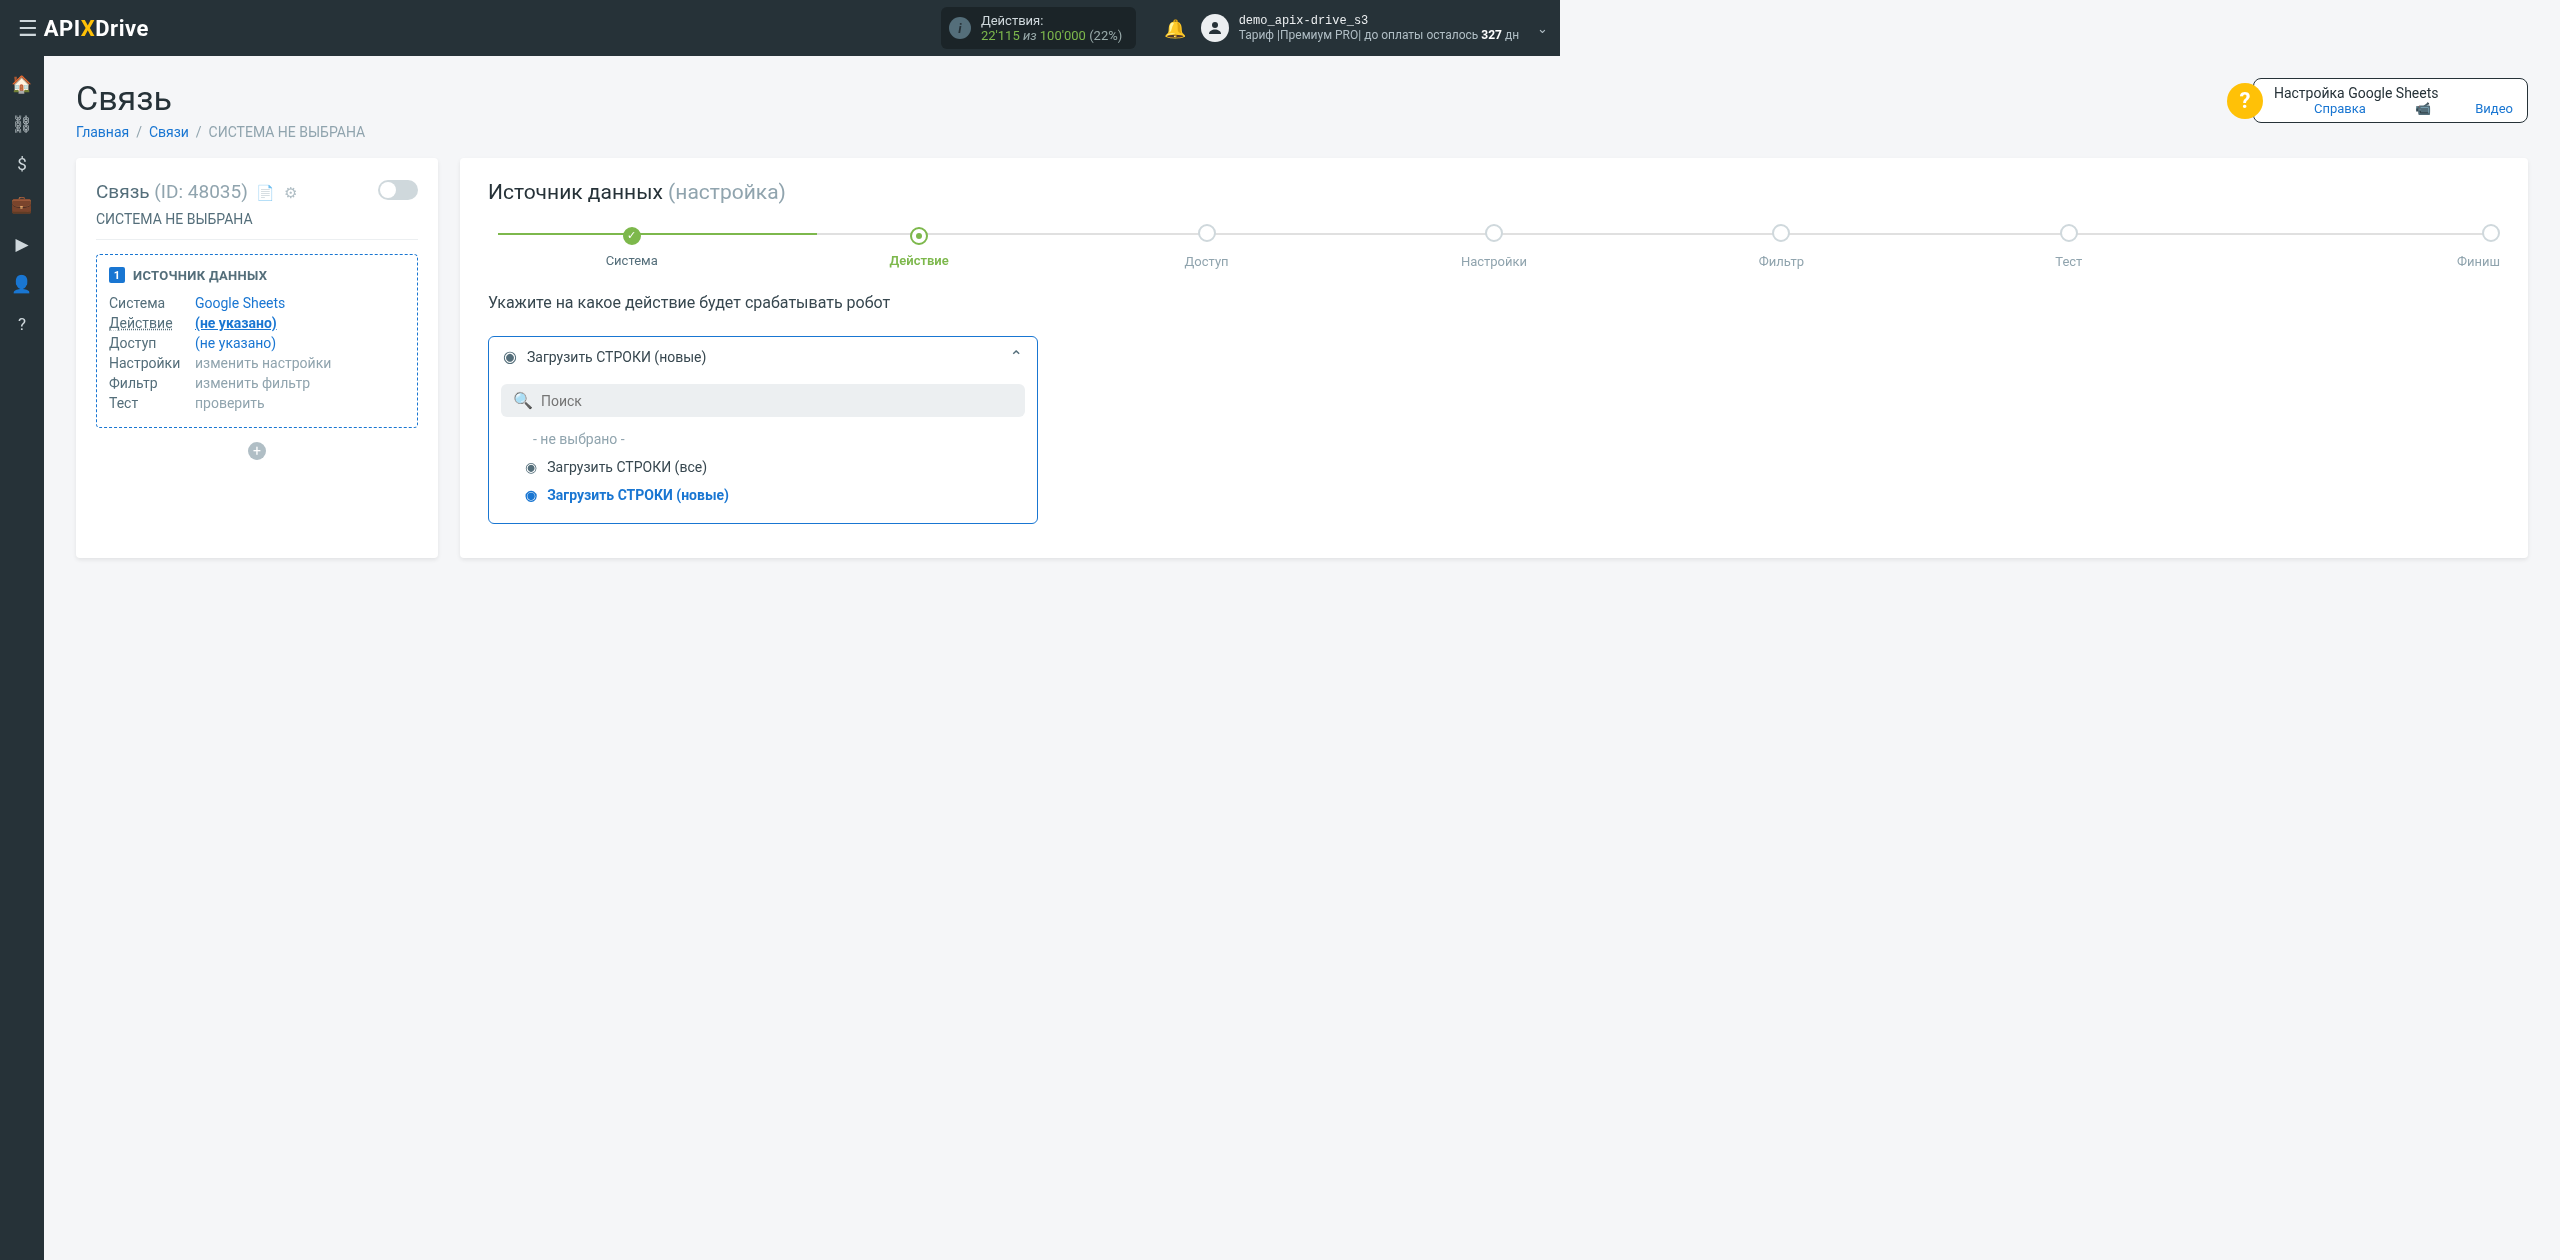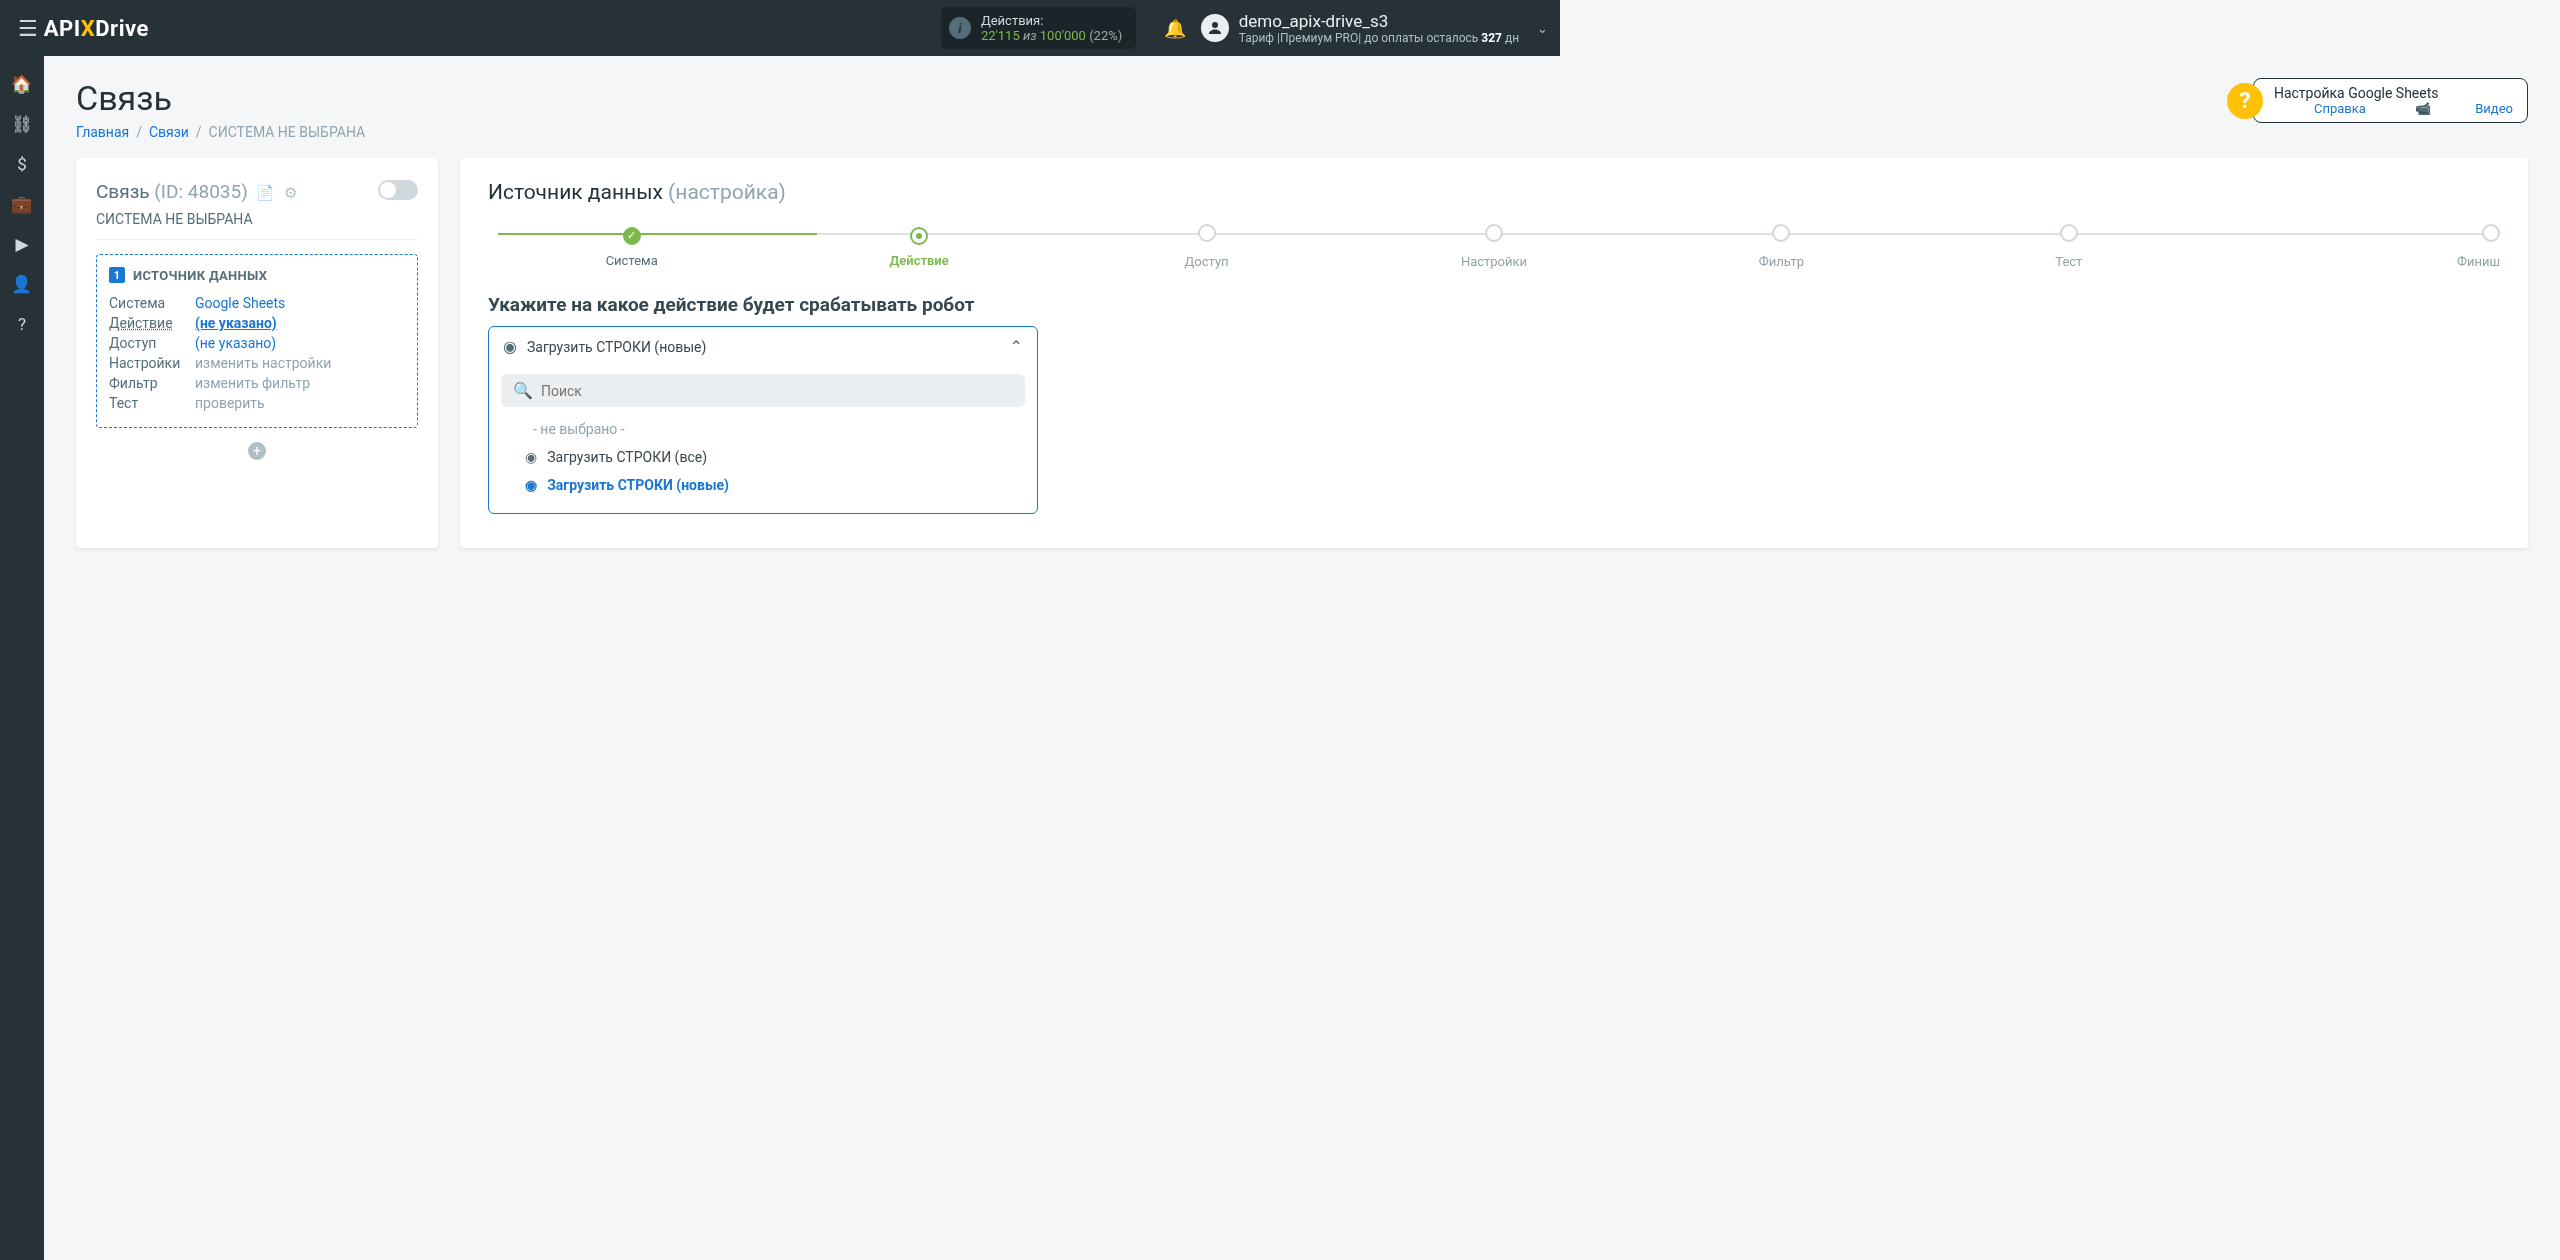--- a/index.html
+++ b/index.html
@@ -14,21 +14,21 @@
 .header-spacer { flex: 1; }
 .actions-pill { background: #1b2428; border-radius: 6px; padding: 6px 14px 6px 40px; position: relative; color: #cfd8dc; font-size: 13px; margin-right: 14px; }
 .actions-pill .info-dot { position: absolute; left: 8px; top: 50%; transform: translateY(-50%); width: 22px; height: 22px; border-radius: 50%; background: #546e7a; display:flex; align-items:center; justify-content:center; color:#263238; font-weight:700; font-style:italic; }
 .actions-pill .line1 { }
 .actions-pill .line2 { color: #7db84c; }
 .actions-pill .italic { font-style: italic; color:#9aa; }
 .actions-pill .perc { color:#9aa; }
 .bell-icon { color: #eceff1; font-size: 18px; margin: 0 14px; cursor:pointer; }
 .user-block { display: flex; align-items: center; color: #eceff1; font-size: 13px; }
 .user-avatar { width: 28px; height: 28px; border-radius: 50%; background: #eceff1; display:flex; align-items:center; justify-content:center; color:#263238; margin-right: 10px; }
-.user-text .l1 { font-size: 17px; }
+.user-text .l1 { font-size: 12px; font-family: Liberation Mono, monospace; }
 .user-text .l2 { font-size: 12px; color:#b0bec5; }
 .user-text .l2 b { color:#fff; }
 .chev { margin-left: 18px; color:#b0bec5; cursor:pointer; }
 
 
 .rail { position: absolute; left: 0; top: 56px; bottom: 0; width: 44px; background: #263238; display:flex; flex-direction:column; align-items:center; padding-top:18px; gap:20px; }
 .rail .ri { color: #cfd8dc; font-size: 17px; cursor:pointer; }
 
 
 .main { position:absolute; left:44px; top:56px; right:0; bottom:0; padding: 22px 32px; }
@@ -72,21 +72,21 @@
 .step .dot { width:18px; height:18px; border-radius:50%; background:#fff; border:2px solid #cfd8dc; display:inline-flex; align-items:center; justify-content:center; position:relative; z-index:2; }
 .step.done .dot { background:#7db84c; border-color:#7db84c; color:#fff; font-size:11px; }
 .step.active .dot { border-color:#7db84c; }
 .step.active .dot::after { content:""; width:6px; height:6px; border-radius:50%; background:#7db84c; }
 .step .lbl { font-size:13px; color:#90a4ae; margin-top:8px; }
 .step.done .lbl { color:#546e7a; }
 .step.active .lbl { color:#7db84c; font-weight:600; }
 .stepper-line { position:absolute; top:9px; left:10px; right:10px; height:2px; background:#e0e0e0; z-index:1; }
 .stepper-line .fill { height:2px; background:#7db84c; width:16%; }
 
-.prompt { font-size:19px; font-weight:700; color:#37474f; margin-bottom:10px; }
+.prompt { font-size:16px; font-weight:400; color:#37474f; margin-bottom:24px; }
 
 
 .dd { border:1.5px solid #1976d2; border-radius:6px; width:550px; }
 .dd-head { padding:10px 14px; display:flex; align-items:center; cursor:pointer; }
 .dd-head .play { color:#546e7a; margin-right:10px; }
 .dd-head .t { font-size:14px; color:#37474f; }
 .dd-head .ch { margin-left:auto; color:#546e7a; }
 .dd-body { padding:8px 12px 14px; }
 .search-box { background:#eceff1; border-radius:6px; padding:7px 12px; display:flex; align-items:center; gap:8px; margin-bottom:8px; }
 .search-box input { border:0; background:transparent; outline:none; font-size:14px; color:#546e7a; width:100%; }

